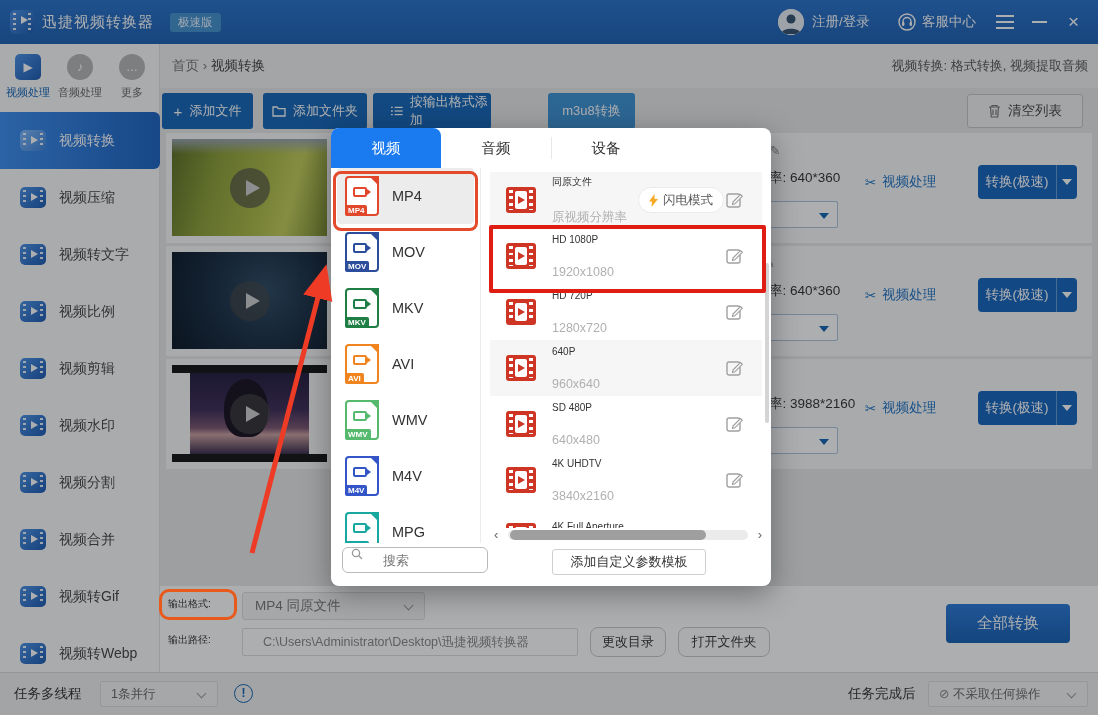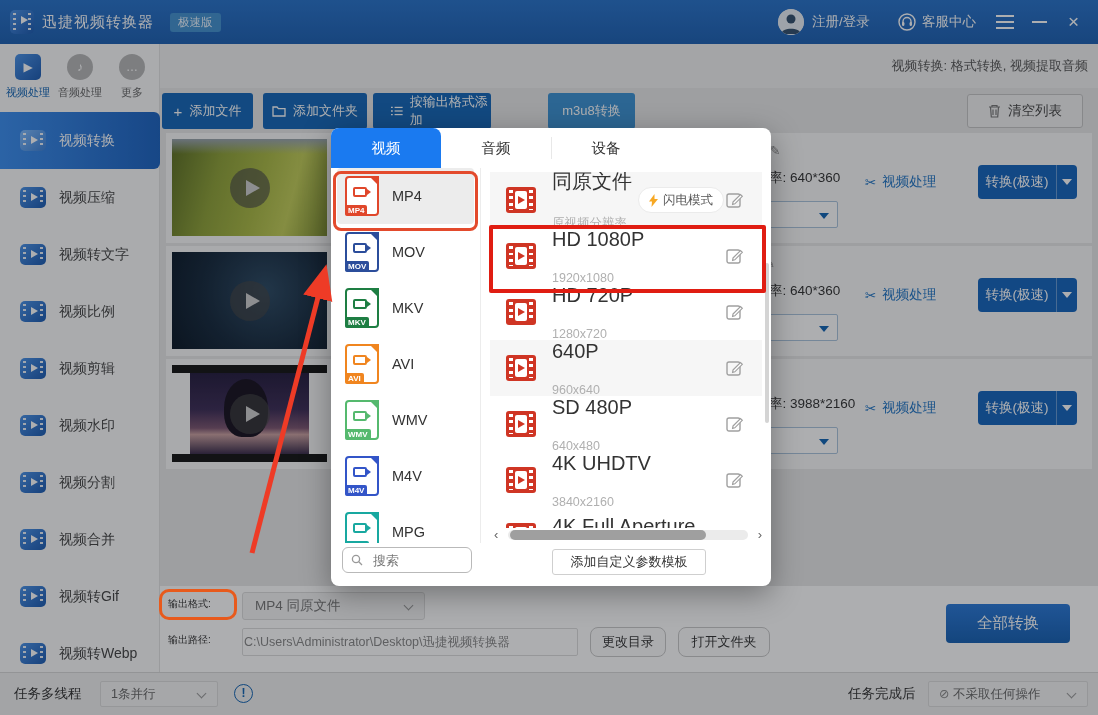--- a/index.html
+++ b/index.html
@@ -66,21 +66,21 @@
   .fconv{position:absolute;left:812px;top:32px;height:34px;display:flex;}
   .fconv .m{width:78px;background:#1565bd;color:#fff;font-size:13.5px;display:flex;align-items:center;justify-content:center;border-radius:4px 0 0 4px;}
   .fconv .a{width:21px;background:#1565bd;border-left:1px solid rgba(255,255,255,.35);border-radius:0 4px 4px 0;position:relative;}
   .fconv .a::after{content:"";position:absolute;left:5px;top:14px;border-left:5px solid transparent;border-right:5px solid transparent;border-top:6px solid #fff;}
 
   
   .bottompanel{position:absolute;left:160px;top:586px;width:938px;height:86px;background:#ffffff;}
   .blabel{position:absolute;font-size:10px;color:#333;}
   .bselect{position:absolute;left:82px;top:6px;width:183px;height:28px;background:#f5f5f5;border:1px solid #ddd;border-radius:3px;font-size:13.5px;color:#777;line-height:26px;padding-left:12px;}
   .chev{position:absolute;right:12px;top:9px;width:7px;height:7px;border-right:1.8px solid #999;border-bottom:1.8px solid #999;transform:rotate(45deg);}
-  .pathinput{position:absolute;left:82px;top:42px;width:336px;height:28px;border:1px solid #ddd;background:#fff;border-radius:2px;font-size:12.5px;color:#888;padding:0 1px;font-family:"Liberation Sans",sans-serif;}
+  .pathinput{position:absolute;left:82px;top:42px;width:336px;height:28px;border:1px solid #ddd;background:#fff;border-radius:2px;font-size:12.5px;color:#888;padding:0 20px;font-family:"Liberation Sans",sans-serif;}
   .wbtn{position:absolute;top:41px;height:30px;border:1px solid #c9c9c9;background:#fcfcfc;border-radius:8px;font-size:13px;color:#333;display:flex;align-items:center;justify-content:center;}
   .convertall{position:absolute;left:786px;top:18px;width:124px;height:39px;border-radius:4px;background:linear-gradient(180deg,#2a79d8,#1660b2);color:#fff;font-size:15.5px;display:flex;align-items:center;justify-content:center;}
 
   
   .statusbar{position:absolute;left:0;top:672px;width:1098px;height:43px;background:#f0f0f0;border-top:1px solid #d8d8d8;}
   .slabel{position:absolute;top:0;line-height:42px;font-size:13.5px;color:#333;}
   .sselect{position:absolute;top:8px;height:26px;background:#f4f4f4;border:1px solid #ddd;border-radius:2px;font-size:12.5px;color:#666;line-height:24px;padding-left:10px;}
   .infoicon{position:absolute;left:234px;top:11px;width:19px;height:19px;border:1.6px solid #1264b4;border-radius:50%;color:#1264b4;font-size:12px;font-weight:bold;text-align:center;line-height:16px;}
 
   
@@ -94,26 +94,26 @@
   .flist{position:absolute;left:0;top:40px;width:150px;height:375px;border-right:1px solid #ececec;overflow:hidden;}
   .fitem{height:56px;margin:0 6px;border-radius:4px;display:flex;align-items:center;padding-left:8px;gap:13px;font-size:14.5px;color:#333;}
   .fitem.sel{background:#ececec;}
   .doc{width:34px;height:40px;position:relative;border:2px solid var(--c);border-radius:4px;background:#fff;flex:none;}
   .doc::before{content:"";position:absolute;right:-2px;top:-2px;border-left:10px solid transparent;border-top:10px solid var(--c);}
   .doc .cam{position:absolute;left:6px;top:9px;width:14px;height:10px;border:2px solid var(--c);border-radius:2px;}
   .doc .cam::after{content:"";position:absolute;right:-6px;top:0;border-top:3px solid transparent;border-bottom:3px solid transparent;border-left:4px solid var(--c);}
   .doc b{position:absolute;left:-2px;bottom:-2px;background:var(--c);color:#fff;font-size:8px;line-height:11px;padding:0 3px;border-radius:2px;font-weight:bold;}
   .c0{--c:#e0472b}.c1{--c:#2b4d9b}.c2{--c:#1e7e43}.c3{--c:#f0851f}.c4{--c:#55b96e}.c5{--c:#3355c8}.c6{--c:#18a8a0}
   .vscroll{position:absolute;right:2px;top:135px;width:4px;height:160px;background:#d4d4d4;border-radius:2px;}
-  .searchbox{position:absolute;left:11px;top:419px;width:130px;height:26px;border:1px solid #b9b9b9;border-radius:6px;display:flex;align-items:center;padding-left:8px;gap:10px;}
+  .searchbox{position:absolute;left:11px;top:419px;width:146px;height:26px;border:1px solid #b9b9b9;border-radius:6px;display:flex;padding-left:8px;gap:20px;}
   .searchbox input{border:none;outline:none;width:86px;font-size:13px;color:#777;background:transparent;font-family:"Liberation Sans",sans-serif;}
   .plist{position:absolute;left:159px;top:44px;width:272px;height:356px;overflow:hidden;}
   .pitem{position:relative;height:56px;display:flex;align-items:center;padding-left:16px;gap:16px;}
   .pitem.alt{background:#f6f6f6;}
-  .ptxt .t{font-size:20px;color:#333;}
+  .ptxt .t{font-size:10px;color:#333;}
   .ptxt .s{font-size:12.5px;color:#b0b0b0;margin-top:20px;}
   .film{width:30px;height:26px;background:#cf3524;border-radius:3px;position:relative;flex:none;}
   .film::before,.film::after{content:"";position:absolute;top:3px;bottom:3px;width:4px;background:repeating-linear-gradient(180deg,#fff 0 3px,transparent 3px 6.5px);}
   .film::before{left:3px}.film::after{right:3px}
   .film .scr{position:absolute;left:9px;top:4px;width:12px;height:18px;background:#fff;border-radius:2px;}
   .film .scr::after{content:"";position:absolute;left:3px;top:5px;border-left:7px solid #cf3524;border-top:4px solid transparent;border-bottom:4px solid transparent;}
   .editsq{position:absolute;right:18px;top:19px;width:18px;height:18px;}
   .flash{position:absolute;left:148px;top:15px;height:26px;border:1px solid #ebebeb;border-radius:13px;background:#fff;display:flex;align-items:center;gap:5px;padding:0 10px;font-size:12.5px;color:#555;}
   .hscroll{position:absolute;left:163px;top:402px;width:268px;height:11px;}
   .hscroll .ar{position:absolute;top:-3px;font-size:13px;color:#666;}
@@ -234,20 +234,25 @@
       <div class="mitem">
           <span class="mico">
             <i></i>
           </span>
           <span>视频转Webp</span>
         </div>
     </div>
   </div>
 
   <div class="crumbbar">
+    <div class="crumb">
+      <span>首页</span>
+      <span>›</span>
+      <b>视频转换</b>
+    </div>
     <div class="hint">视频转换: 格式转换, 视频提取音频</div>
   </div>
 
   <div class="toolbtn" style="left:162px;width:91px;">
     <span style="font-size:15px;">+</span>
     <span>添加文件</span>
   </div>
   <div class="toolbtn" style="left:263px;width:104px;">
     <svg width="14" height="12" viewBox="0 0 14 12">
         <path d="M1 2h4l1.4 1.6H13V11H1z" fill="none" stroke="#fff" stroke-width="1.3"></path>

